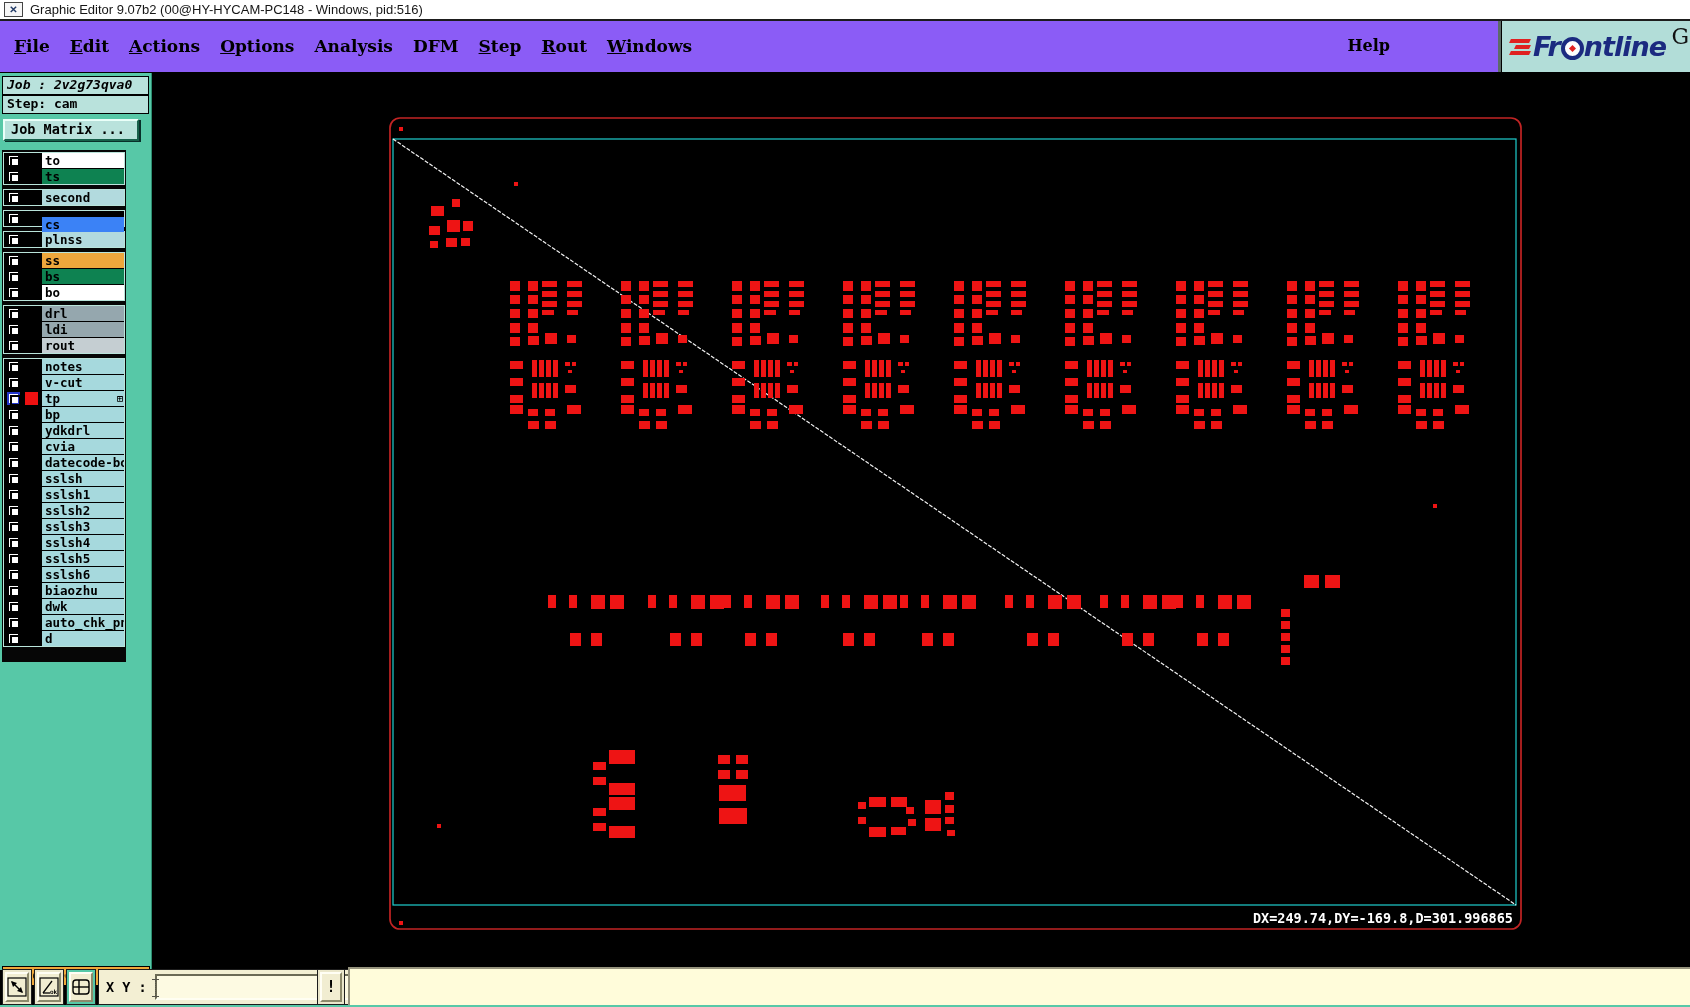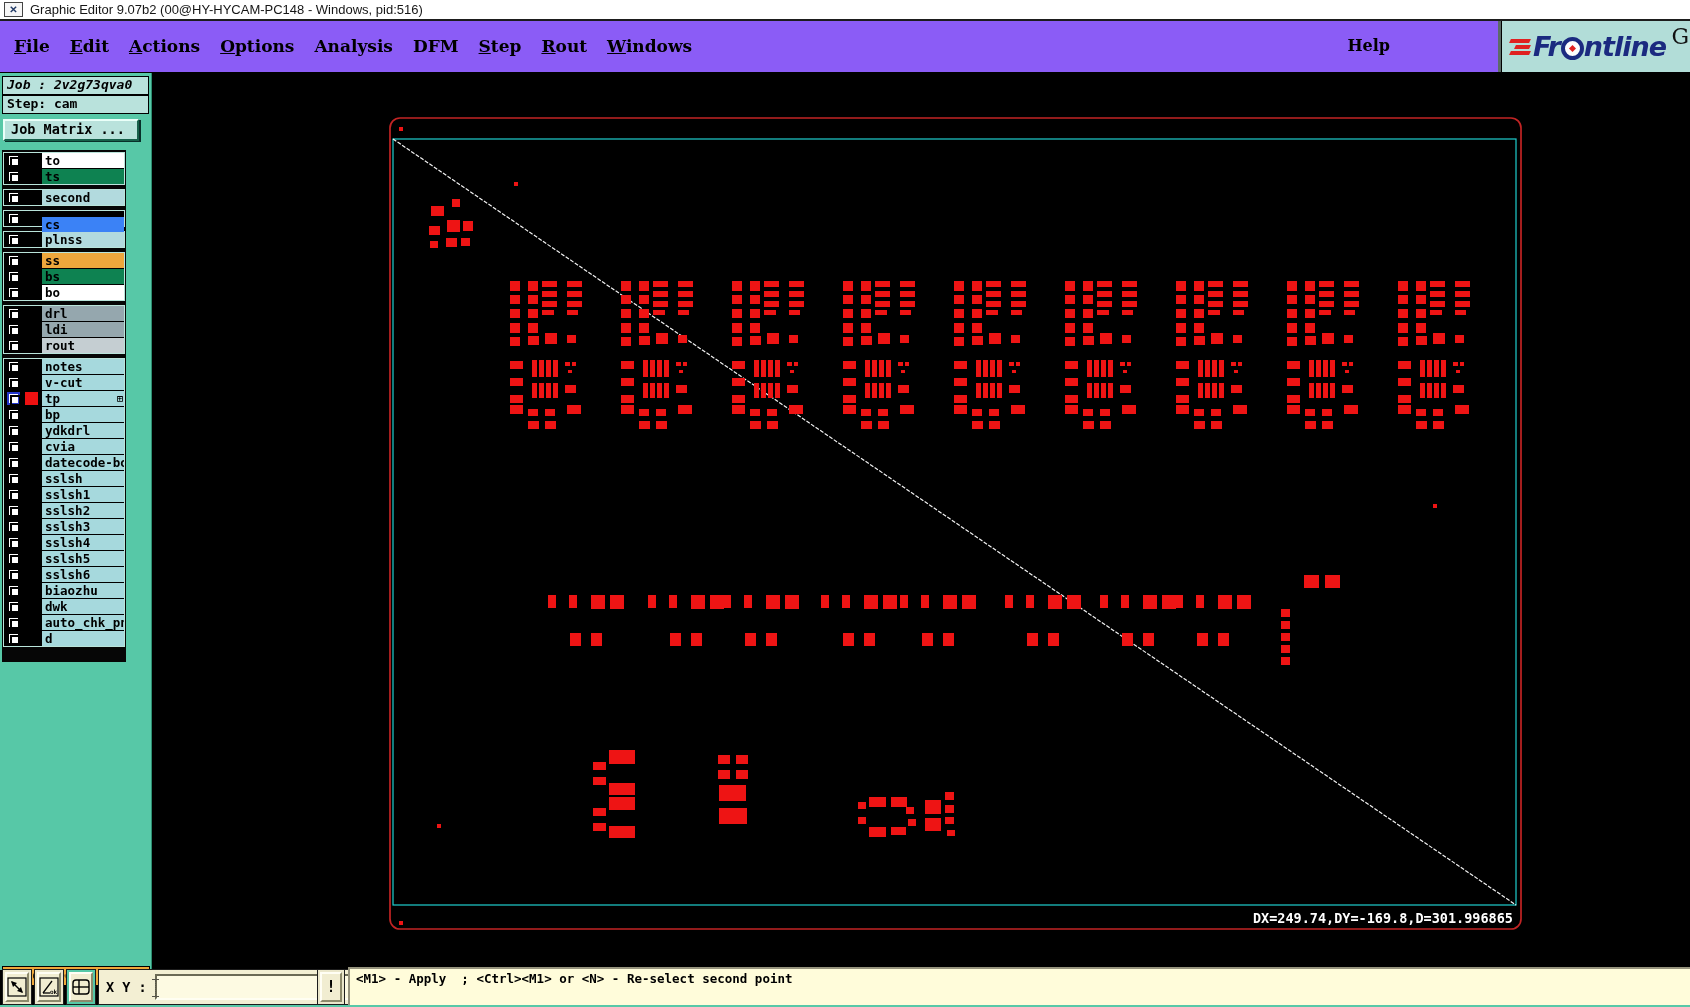--- a/index.html
+++ b/index.html
@@ -823,16 +823,15 @@
 </div>
 <div class="ibeam"></div>
 
 <div class="bang-btn">
   <div class="tool-btn">
       <span>!</span>
     </div>
 </div>
 
 <div class="status-panel">
-  <div class="status-line">&lt;M1&gt; - Apply  ; &lt;Ctrl&gt;&lt;M1&gt; or &lt;N&gt; - Re-select second point</div>
 </div>
 
 <div class="bottom-strip"></div>
 
 </body></html>

